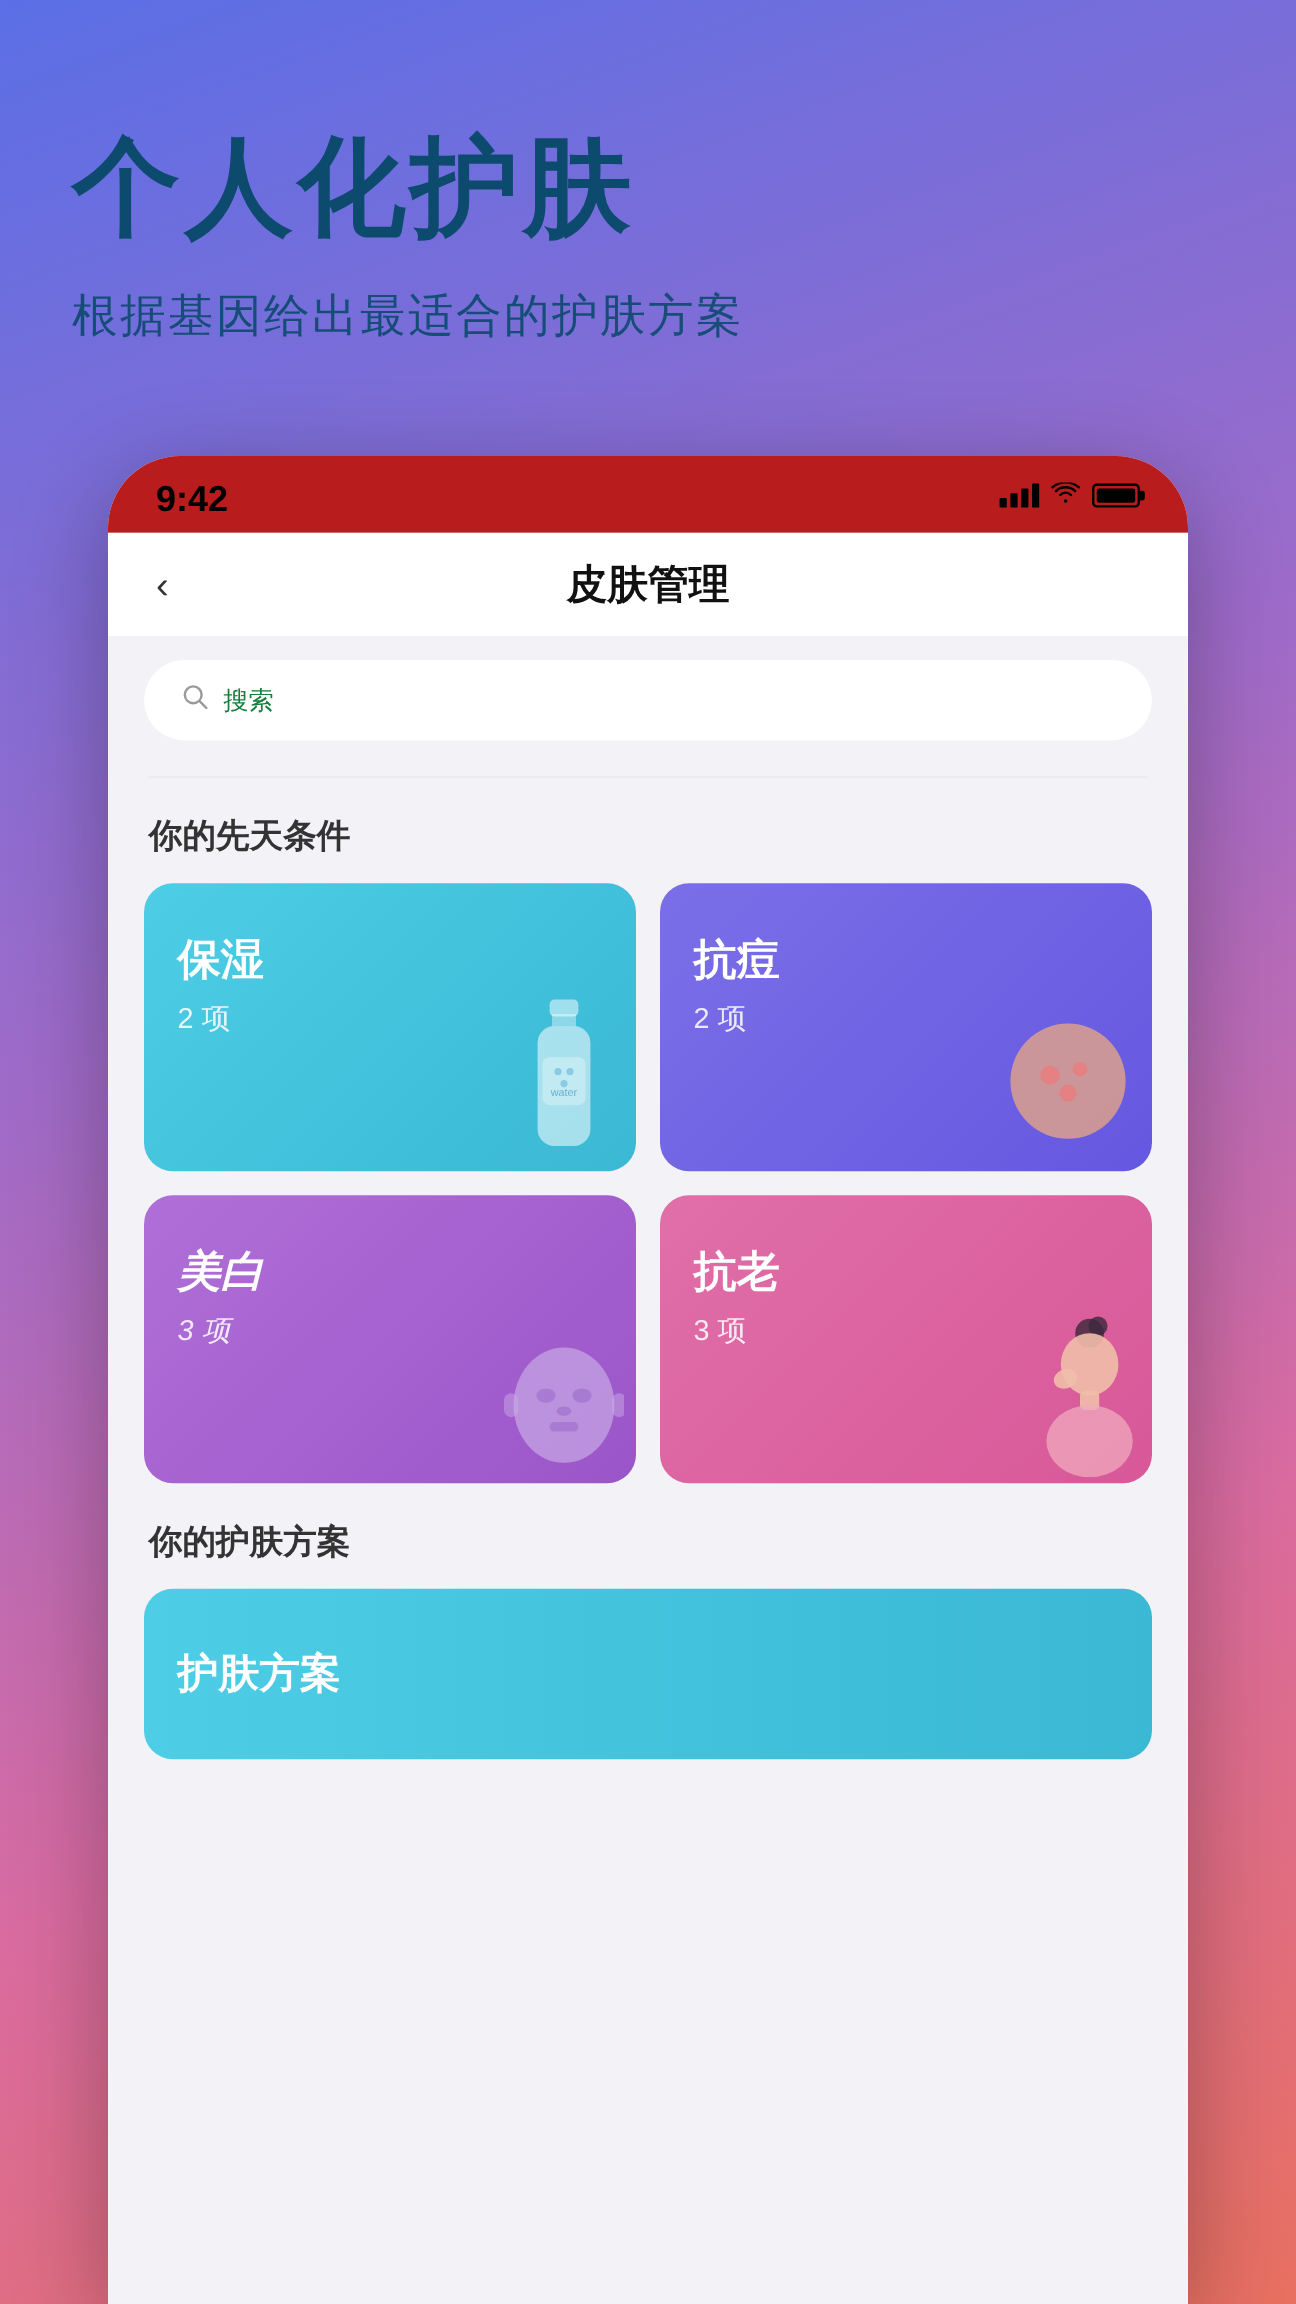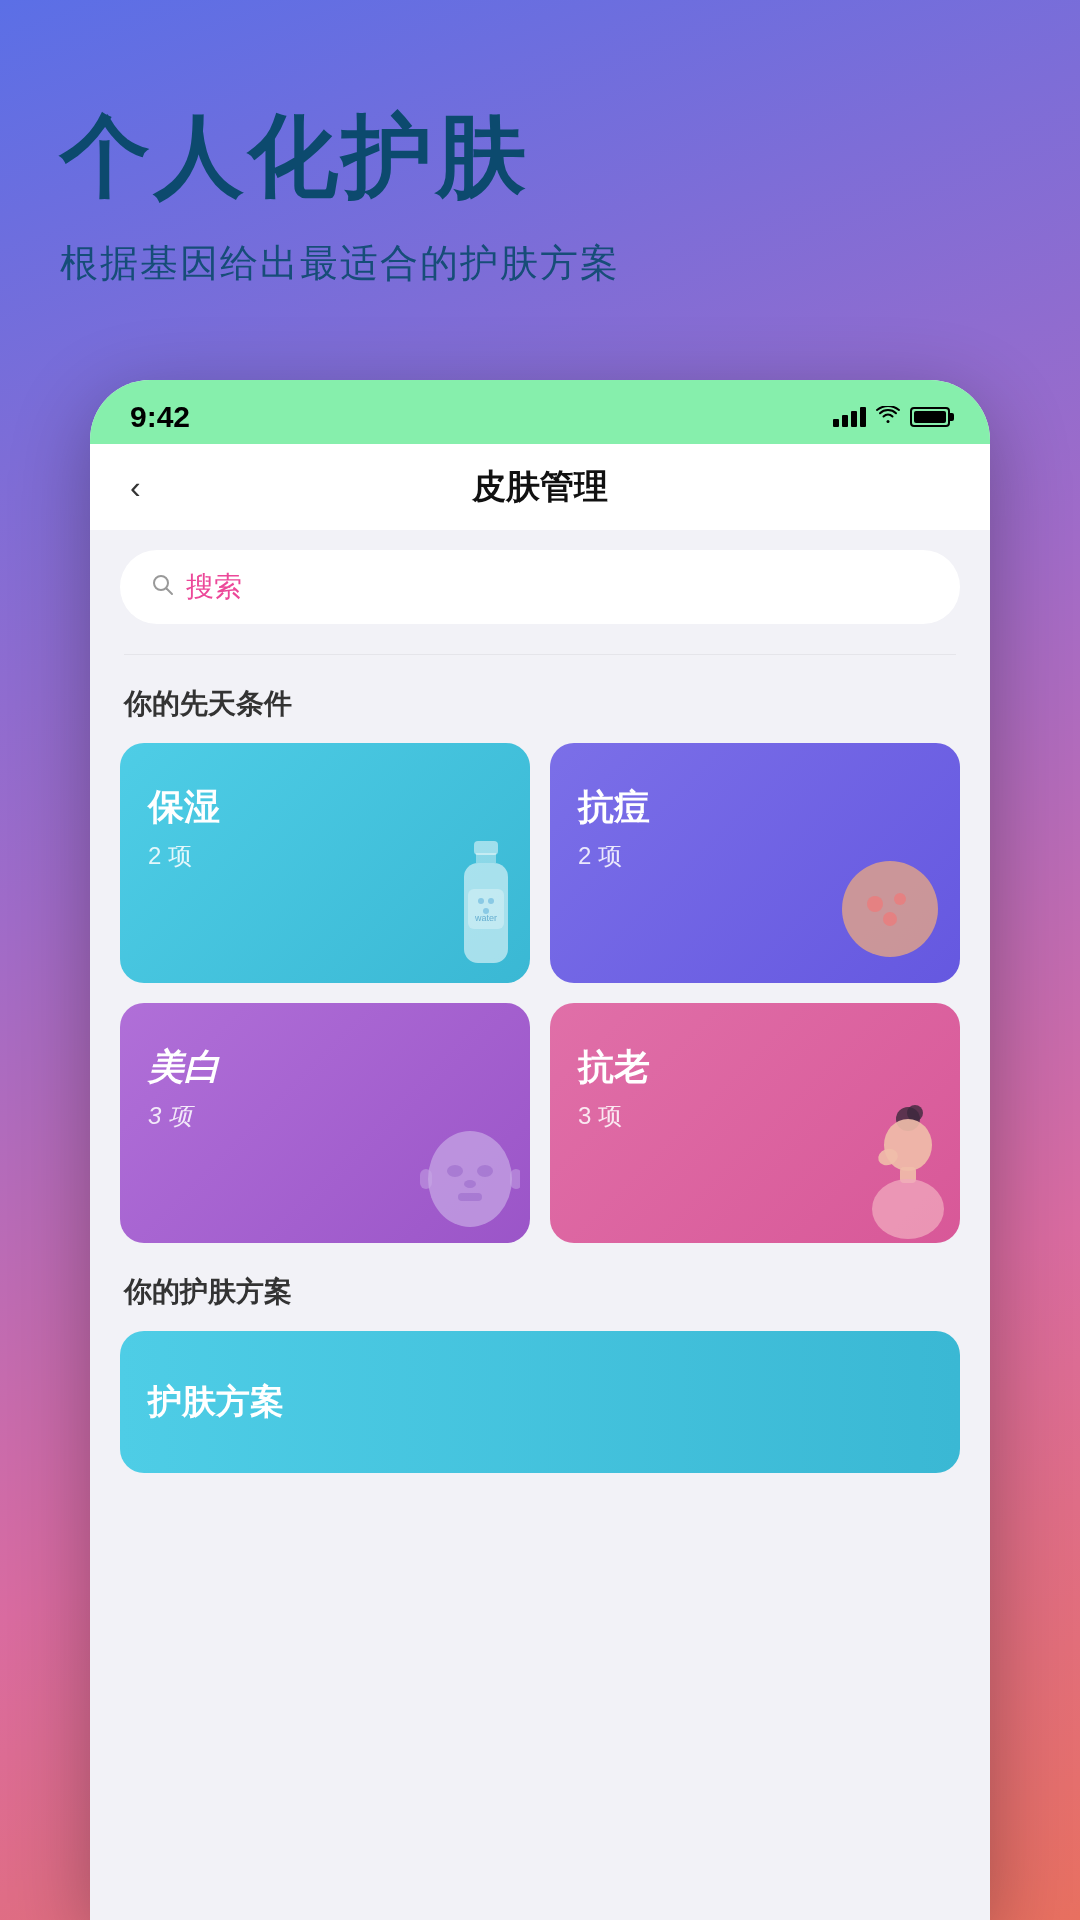--- a/index.html
+++ b/index.html
@@ -43,23 +43,23 @@
       background: #f2f2f7;
       border-radius: 60px 60px 0 0;
       overflow: hidden;
       box-shadow: 0 20px 80px rgba(0,0,0,0.3);
     }
 
     
     .status-bar {
       display: flex;
       justify-content: space-between;
-      align-items: center;
+      align-items: flex-start;
       padding: 20px 40px 10px;
-      background: #86efac;
+      background: #b91c1c;
     }
     .status-time {
       font-size: 30px;
       font-weight: 600;
       color: #000;
     }
     .status-icons {
       display: flex;
       align-items: center;
       gap: 10px;
@@ -144,22 +144,22 @@
       display: flex;
       align-items: center;
       gap: 12px;
       margin-bottom: 30px;
     }
     .search-icon-wrap {
       color: #999;
       font-size: 26px;
     }
     .search-placeholder {
-      color: #ec4899;
-      font-size: 28px;
+      color: #15803d;
+      font-size: 21px;
     }
 
     
     .section-row {
       display: flex;
       justify-content: space-between;
       align-items: center;
       margin-bottom: 20px;
       padding: 0 4px;
     }
@@ -220,21 +220,21 @@
       font-style: italic;
     }
     .card-pink {
       background: linear-gradient(135deg, #e06fa8, #d85898);
     }
 
     
     .bottle-wrap {
       position: absolute;
       bottom: 0;
-      right: 4px;
+      right: 20px;
     }
 
     
     .acne-wrap {
       position: absolute;
       bottom: 20px;
       right: 20px;
     }
 
     

